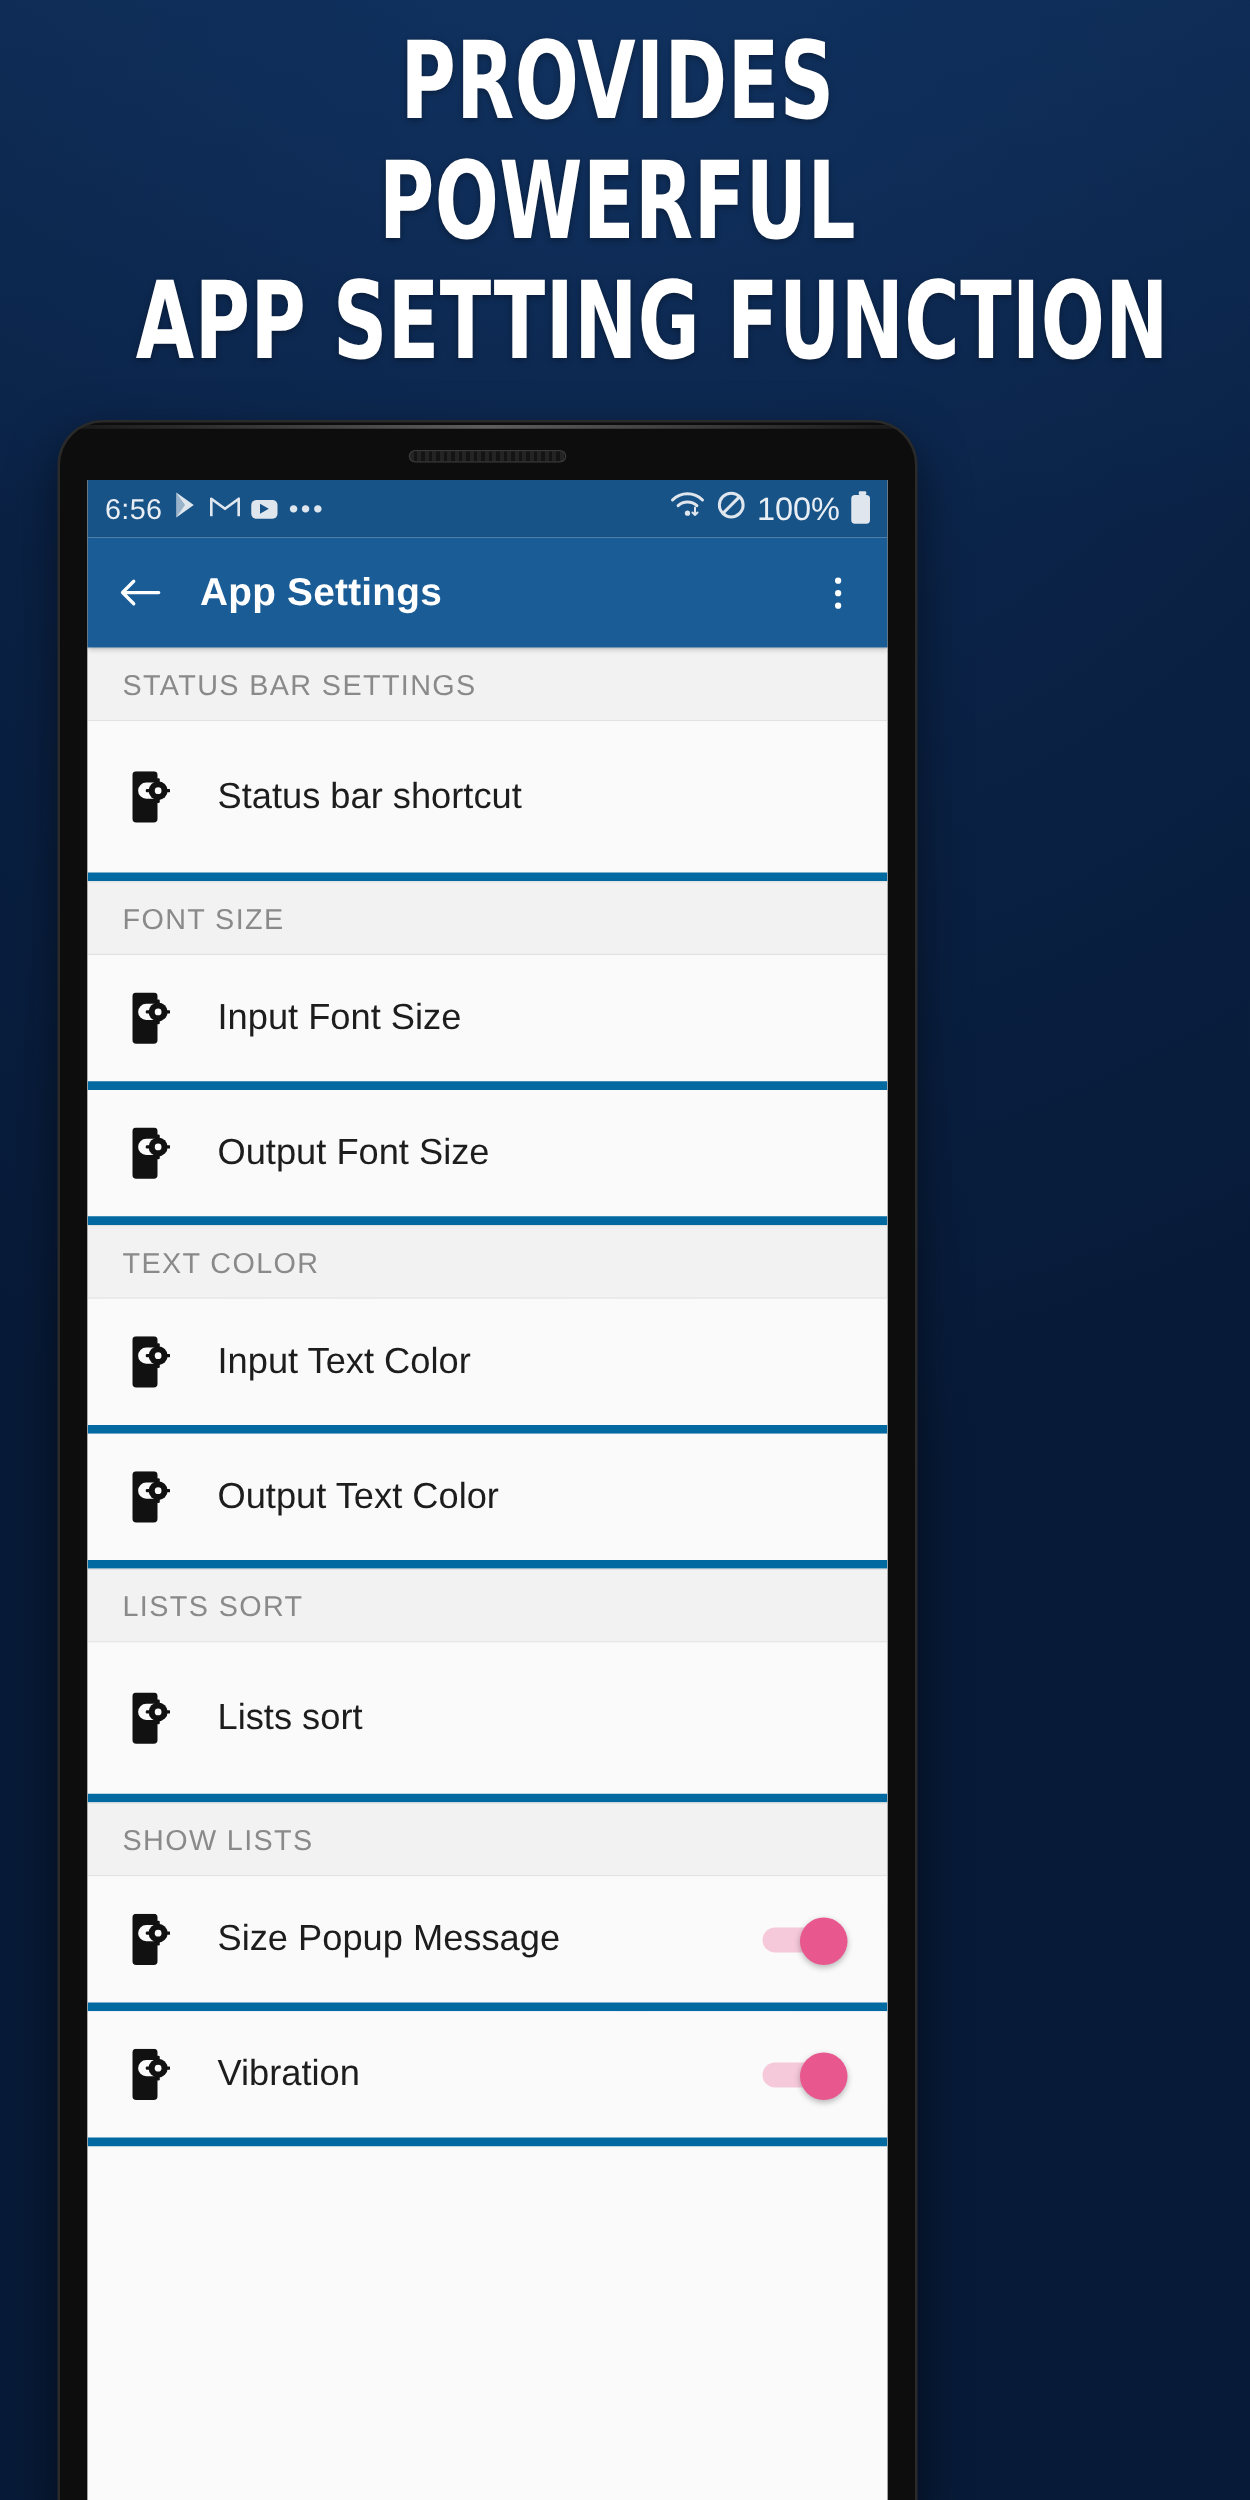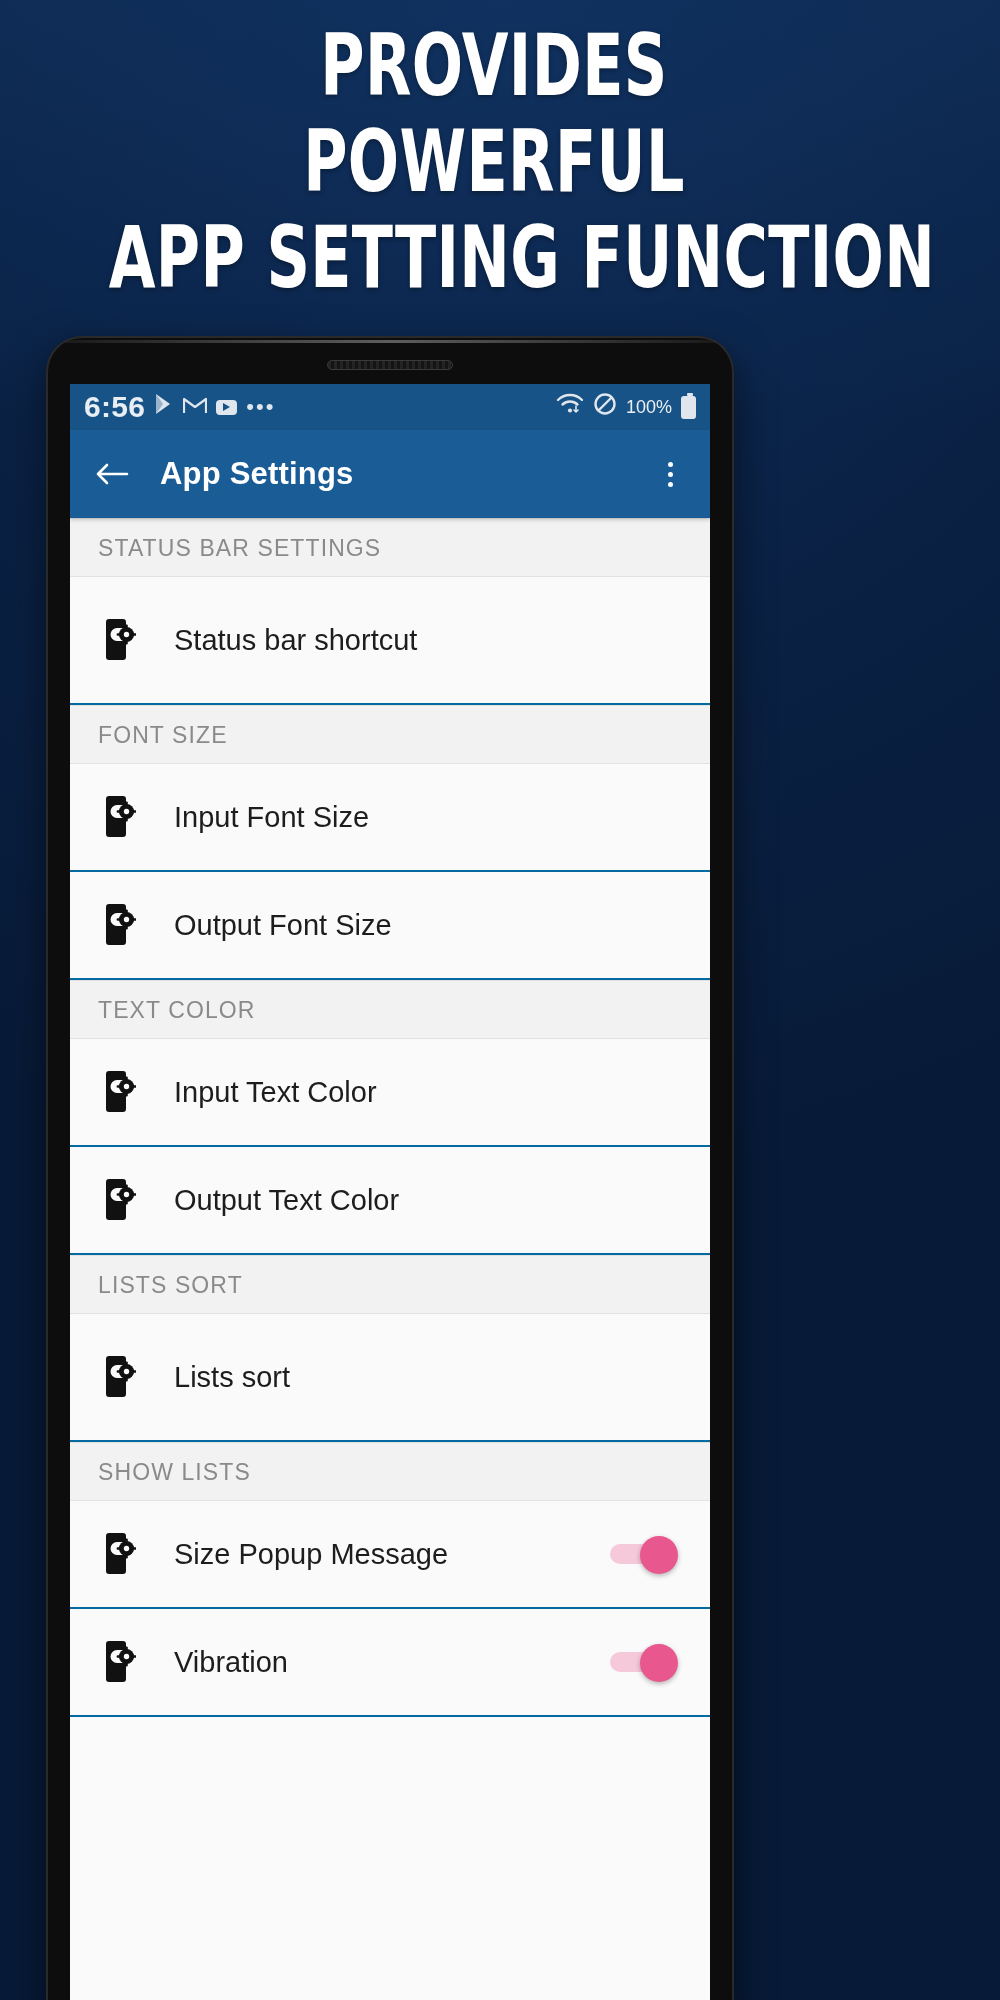--- a/index.html
+++ b/index.html
@@ -83,23 +83,23 @@
   
   .statusbar{
     height:46px;
     background:#185387;
     color:#e9eef4;
     display:flex; align-items:center;
     padding:0 14px;
     font-size:22px;
   }
   .sb-left{ display:flex; align-items:center; gap:9px; }
-  .sb-time{ font-size:30px; letter-spacing:.3px;font-weight:bold; }
+  .sb-time{ font-size:23px; letter-spacing:.3px; }
   .sb-right{ margin-left:auto; display:flex; align-items:center; gap:9px; }
-  .sb-pct{ font-size:18px; }
+  .sb-pct{ font-size:26px; }
   .sb-dots{ letter-spacing:2px; font-size:22px; opacity:.95; }
   .ic{ display:inline-block; }
 
   .yt-ic{
     width:21px;height:15px;background:#dfe6ee;border-radius:4px;
     position:relative;
   }
   .yt-ic::after{
     content:""; position:absolute; left:7px; top:3.5px;
     border-left:7px solid #185387;
@@ -174,21 +174,21 @@
     color:#8a8a8a;
     font-size:23px;
     letter-spacing:1.1px;
   }
   .row{
     position:relative; z-index:1;
     min-height:108px;
     display:flex; align-items:center;
     padding:0 22px;
     background:#fafafa;
-    border-bottom:2px solid #0369a1;
+    border-bottom:7px solid #0369a1;
     cursor:pointer;
   }
   .row-icon{
     width:54px; flex:0 0 54px;
     display:flex; align-items:center; justify-content:center;
     margin-right:28px;
   }
   .row-label{
     font-size:29px; color:#1d1d1d;
   }

